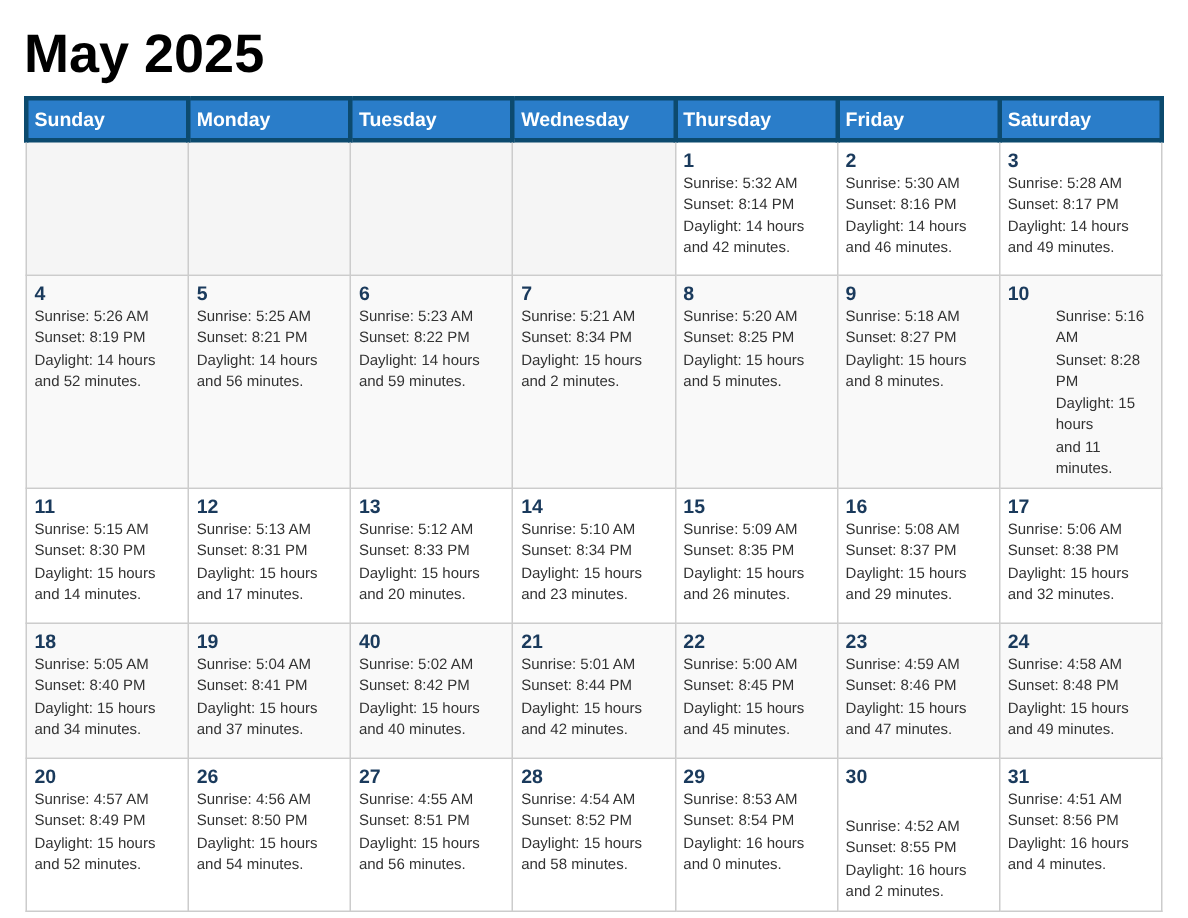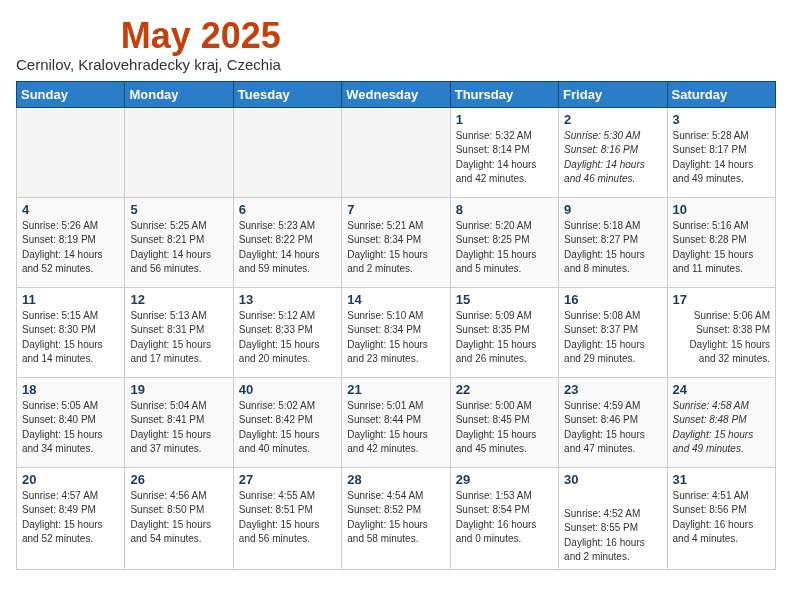--- a/index.html
+++ b/index.html
@@ -29,40 +29,40 @@
     }
     .logo-text span {
       color: #2a7dc9;
     }
     .title-block {
       text-align: right;
     }
     .cal-title {
       font-size: 36px;
       font-weight: bold;
-      color: #c2410c;
+      color: #000000;
       line-height: 1.1;
     }
     .cal-subtitle {
       font-size: 15px;
       color: #333;
     }
     table {
       width: 100%;
       border-collapse: collapse;
       table-layout: fixed;
     }
     thead th {
       background: #2a7dc9;
       color: #fff;
       font-size: 13px;
       font-weight: bold;
       padding: 5px 4px;
       text-align: left;
-      border: 1px solid #0c4a6e;
+      border: 3px solid #0c4a6e;
     }
     td {
       border: 1px solid #ccc;
       vertical-align: top;
       padding: 4px 5px;
       font-size: 10.5px;
       color: #222;
       height: 90px;
       background: #fff;
     }
@@ -83,21 +83,20 @@
     tr:nth-child(even) td:not(.empty) {
       background: #f9f9f9;
     }
   </style>
 </head>
 <body>
 
 <div class="header">
   <div class="title-block">
     <div class="cal-title">May 2025</div>
-    <div class="cal-subtitle">Cernilov, Kralovehradecky kraj, Czechia</div>
   </div>
 </div>
 
 <table>
   <thead>
     <tr>
     <th>Sunday</th>
         <th>Monday</th>
         <th>Tuesday</th>
         <th>Wednesday</th>
@@ -114,21 +113,21 @@
         <td class="empty"></td>
         <td>
           <div class="day-num">1</div>
           <div class="day-info" style="white-space: pre-line;">Sunrise: 5:32 AM
 Sunset: 8:14 PM
 Daylight: 14 hours
 and 42 minutes.</div>
         </td>
         <td>
           <div class="day-num">2</div>
-          <div class="day-info" style="white-space: pre-line; font-style: italic;">Sunrise: 5:30 AM
+          <div class="day-info" style="white-space: pre-line;">Sunrise: 5:30 AM
 Sunset: 8:16 PM
 Daylight: 14 hours
 and 46 minutes.</div>
         </td>
         <td>
           <div class="day-num">3</div>
           <div class="day-info" style="white-space: pre-line;">Sunrise: 5:28 AM
 Sunset: 8:17 PM
 Daylight: 14 hours
 and 49 minutes.</div>
@@ -172,21 +171,21 @@
         </td>
         <td>
           <div class="day-num">9</div>
           <div class="day-info" style="white-space: pre-line;">Sunrise: 5:18 AM
 Sunset: 8:27 PM
 Daylight: 15 hours
 and 8 minutes.</div>
         </td>
         <td>
           <div class="day-num">10</div>
-          <div class="day-info" style="white-space: pre-line;">Sunrise: 5:16 AM
+          <div class="day-info" style="white-space: pre-line; margin-left: 32px;">Sunrise: 5:16 AM
 Sunset: 8:28 PM
 Daylight: 15 hours
 and 11 minutes.</div>
         </td>
       </tr>
       <tr>
         <td>
           <div class="day-num">11</div>
           <div class="day-info" style="white-space: pre-line;">Sunrise: 5:15 AM
 Sunset: 8:30 PM
@@ -223,21 +222,21 @@
         </td>
         <td>
           <div class="day-num">16</div>
           <div class="day-info" style="white-space: pre-line;">Sunrise: 5:08 AM
 Sunset: 8:37 PM
 Daylight: 15 hours
 and 29 minutes.</div>
         </td>
         <td>
           <div class="day-num">17</div>
-          <div class="day-info" style="white-space: pre-line; text-align: right;">Sunrise: 5:06 AM
+          <div class="day-info" style="white-space: pre-line;">Sunrise: 5:06 AM
 Sunset: 8:38 PM
 Daylight: 15 hours
 and 32 minutes.</div>
         </td>
       </tr>
       <tr>
         <td>
           <div class="day-num">18</div>
           <div class="day-info" style="white-space: pre-line;">Sunrise: 5:05 AM
 Sunset: 8:40 PM
@@ -274,21 +273,21 @@
         </td>
         <td>
           <div class="day-num">23</div>
           <div class="day-info" style="white-space: pre-line;">Sunrise: 4:59 AM
 Sunset: 8:46 PM
 Daylight: 15 hours
 and 47 minutes.</div>
         </td>
         <td>
           <div class="day-num">24</div>
-          <div class="day-info" style="white-space: pre-line; font-style: italic;">Sunrise: 4:58 AM
+          <div class="day-info" style="white-space: pre-line;">Sunrise: 4:58 AM
 Sunset: 8:48 PM
 Daylight: 15 hours
 and 49 minutes.</div>
         </td>
       </tr>
       <tr>
         <td>
           <div class="day-num">20</div>
           <div class="day-info" style="white-space: pre-line;">Sunrise: 4:57 AM
 Sunset: 8:49 PM
@@ -311,21 +310,21 @@
         </td>
         <td>
           <div class="day-num">28</div>
           <div class="day-info" style="white-space: pre-line;">Sunrise: 4:54 AM
 Sunset: 8:52 PM
 Daylight: 15 hours
 and 58 minutes.</div>
         </td>
         <td>
           <div class="day-num">29</div>
-          <div class="day-info" style="white-space: pre-line;">Sunrise: 1:53 AM
+          <div class="day-info" style="white-space: pre-line;">Sunrise: 8:53 AM
 Sunset: 8:54 PM
 Daylight: 16 hours
 and 0 minutes.</div>
         </td>
         <td>
           <div class="day-num">30</div>
           <div class="day-info" style="white-space: pre-line; margin-top: 20px;">Sunrise: 4:52 AM
 Sunset: 8:55 PM
 Daylight: 16 hours
 and 2 minutes.</div>

